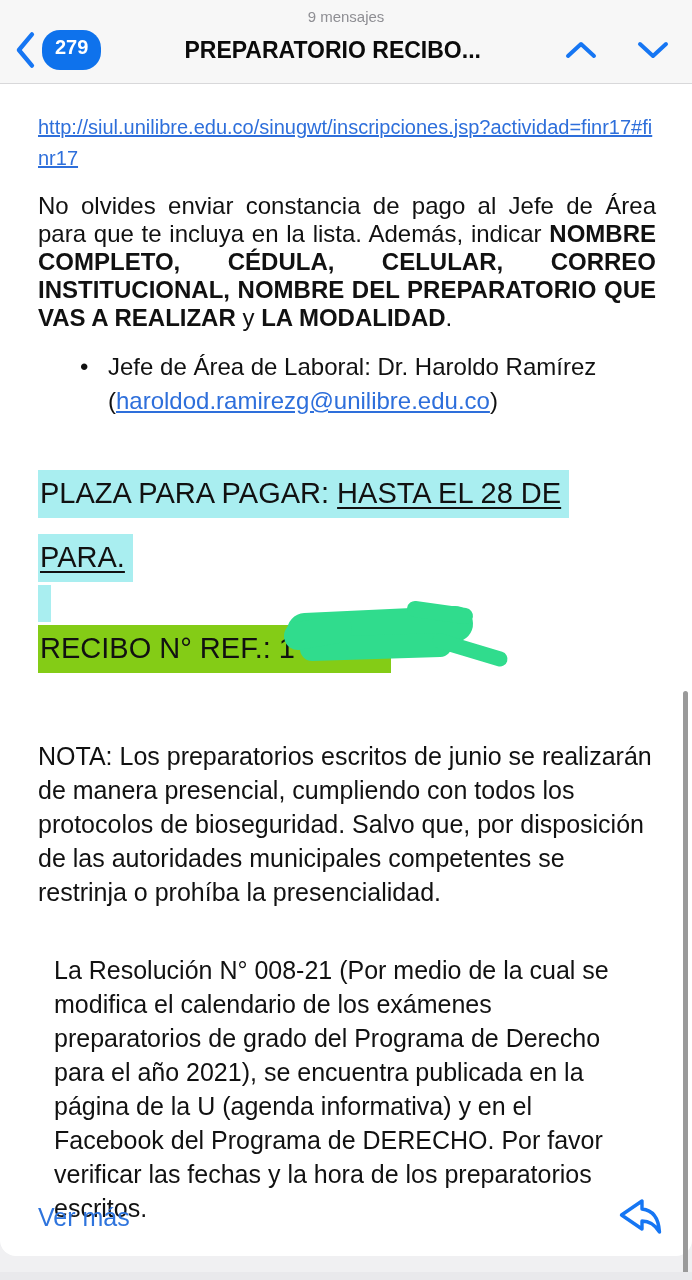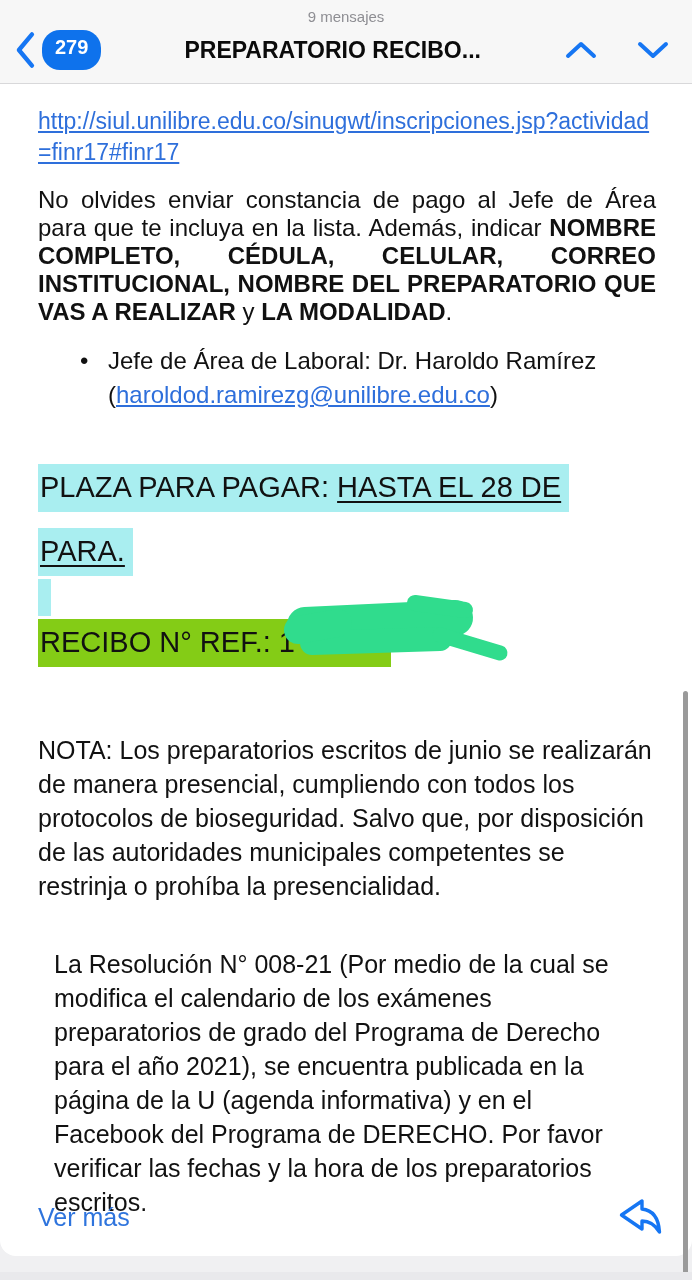--- a/index.html
+++ b/index.html
@@ -14,21 +14,21 @@
   .back-chevron{width:26px;height:40px;flex:0 0 auto;}
   .badge{display:inline-block;background:#0e72ec;color:#fff;font-size:20px;font-weight:600;line-height:1;padding:7px 13px 8px;border-radius:18px;margin-left:4px;}
   .thread-title{flex:1;text-align:center;font-size:23px;font-weight:700;color:#0b0b0b;white-space:nowrap;overflow:hidden;}
   .nav-chevrons{display:flex;align-items:center;gap:38px;margin-right:22px;}
   .nav-btn{width:34px;height:22px;cursor:pointer;}
 
   
   .card{position:absolute;top:84px;left:0;width:692px;height:1172px;background:#ffffff;border-radius:0 0 16px 16px;box-sizing:border-box;padding:10px 36px 0 38px;overflow:hidden;}
   .body-text{color:#111;}
 
-  .link-block{font-size:23px;line-height:31px;margin:12px 0 18px;word-break:break-all;}
+  .link-block{font-size:20px;line-height:31px;margin:18px 0 18px;word-break:break-all;}
   a.blue-link{color:#2e6fdb;text-decoration:underline;cursor:pointer;}
 
   .intro{font-size:24px;line-height:28px;text-align:justify;margin:0 0 18px;}
   .intro b{font-weight:700;}
 
   .bullet-list{margin:0 0 52px;}
   .bullet-item{display:flex;font-size:24px;line-height:34px;}
   .bullet-dot{width:28px;flex:0 0 auto;margin-left:42px;font-size:24px;}
   .bullet-text{flex:1;}
   .hl-block{font-size:29px;line-height:43px;margin:0;}

